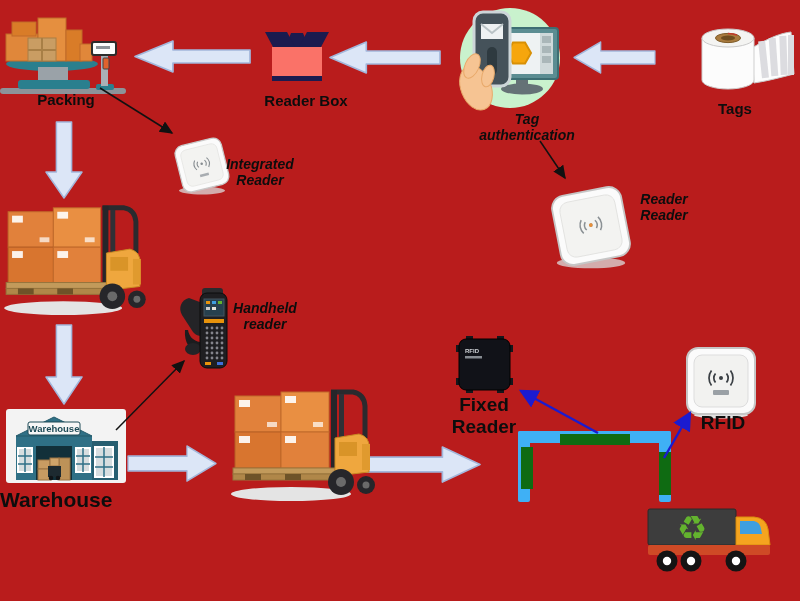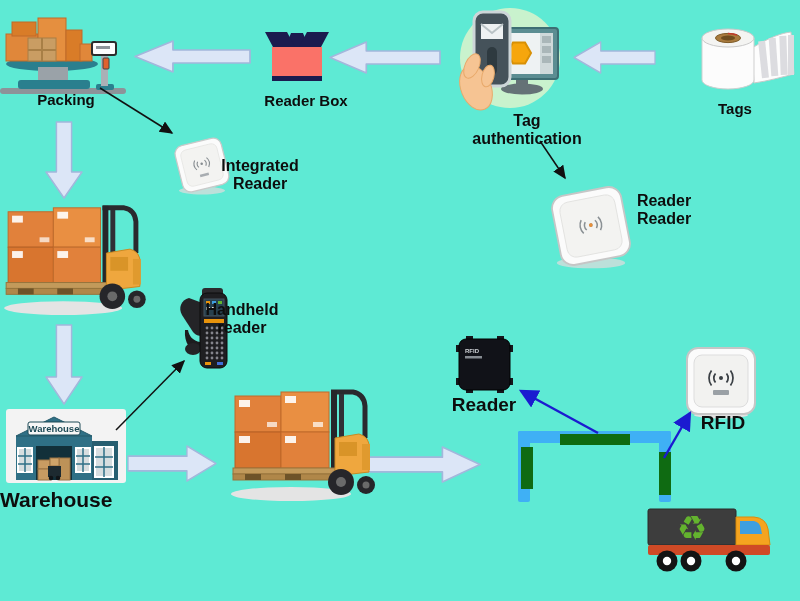--- a/index.html
+++ b/index.html
@@ -1,21 +1,21 @@
 <!DOCTYPE html>
 <html><head>
 <meta charset="utf-8">
 <style>
   html,body{margin:0;padding:0;background:#fff;}
-  .canvas{position:relative;width:800px;height:601px;background:#5eead4;
+  .canvas{position:relative;width:800px;height:601px;background:#b91c1c;
           font-family:"Liberation Sans",sans-serif;overflow:hidden;}
   .abs{position:absolute;}
   .lbl{position:absolute;font-weight:bold;color:#0d0d0d;text-align:center;line-height:1.12;}
   .lbl span{display:block;}
-  .f14{font-size:16px;}
+  .f14{font-size:14px;font-style:italic;}
   .f15{font-size:15px;}
   .f19{font-size:19px;line-height:1.15;}
   .f21{font-size:21px;}
   svg{display:block;overflow:visible;}
   svg text{font-family:"Liberation Sans",sans-serif;}
   .gate-bar{position:absolute;background:#3fb0f5;border-radius:2px;}
   .gate-green{position:absolute;background:#0f6b12;}
   .overlay{position:absolute;left:0;top:0;pointer-events:none;}
 </style>
 </head>
@@ -263,21 +263,21 @@
         <circle cx="44" cy="67" r="1.4"></circle>
         <circle cx="49" cy="67" r="1.4"></circle>
       <circle cx="34" cy="72" r="1.4"></circle>
         <circle cx="39" cy="72" r="1.4"></circle>
         <circle cx="44" cy="72" r="1.4"></circle>
         <circle cx="49" cy="72" r="1.4"></circle>
     </g>
     <rect x="32" y="76" width="6" height="3" fill="#e8930c"></rect>
     <rect x="44" y="76" width="6" height="3" fill="#3f6fd8"></rect>
   </svg>
-  <div class="lbl f14" style="left:197px;top:301px;width:90px">
+  <div class="lbl f14" style="left:220px;top:301px;width:90px">
     <span>Handheld</span>
     <span>reader</span>
   </div>
 
   <svg class="abs" style="left:128px;top:446px" width="88" height="35" viewBox="0 0 100 30" preserveAspectRatio="none">
     <polygon points="0,8.7 67,8.7 67,0 100,15 67,30 67,21.3 0,21.3" fill="#dce6f7" stroke="#a3b7dc" stroke-width="1.5" stroke-linejoin="round"></polygon>
   </svg>
   <svg class="abs" style="left:366px;top:447px" width="114" height="35" viewBox="0 0 100 30" preserveAspectRatio="none">
     <polygon points="0,8.7 67,8.7 67,0 100,15 67,30 67,21.3 0,21.3" fill="#dce6f7" stroke="#a3b7dc" stroke-width="1.5" stroke-linejoin="round"></polygon>
   </svg>
@@ -321,20 +321,21 @@
     <rect x="52" y="42" width="5" height="7" fill="#15161b"></rect>
     <rect x="10" y="0" width="7" height="5" fill="#15161b"></rect>
     <rect x="41" y="0" width="7" height="5" fill="#15161b"></rect>
     <rect x="10" y="52" width="7" height="5" fill="#15161b"></rect>
     <rect x="41" y="52" width="7" height="5" fill="#15161b"></rect>
     <rect x="3" y="3" width="51" height="51" rx="7" fill="#111218" stroke="#000"></rect>
     <text x="9" y="17" font-size="6" font-weight="bold" fill="#cfd2d6">RFID</text>
     <rect x="9" y="20" width="17" height="2.5" fill="#878c92"></rect>
   </svg>
   <div class="lbl f19" style="left:439px;top:394px;width:90px">
+    <span>Fixed</span>
     <span>Reader</span>
   </div>
 
   <div class="gate-bar" style="left:518px;top:431px;width:153px;height:12px"></div>
   <div class="gate-bar" style="left:518px;top:431px;width:12px;height:71px"></div>
   <div class="gate-bar" style="left:659px;top:431px;width:12px;height:71px"></div>
   <div class="gate-green" style="left:560px;top:434px;width:70px;height:11px"></div>
   <div class="gate-green" style="left:521px;top:447px;width:12px;height:42px"></div>
   <div class="gate-green" style="left:659px;top:452px;width:12px;height:43px"></div>
 

